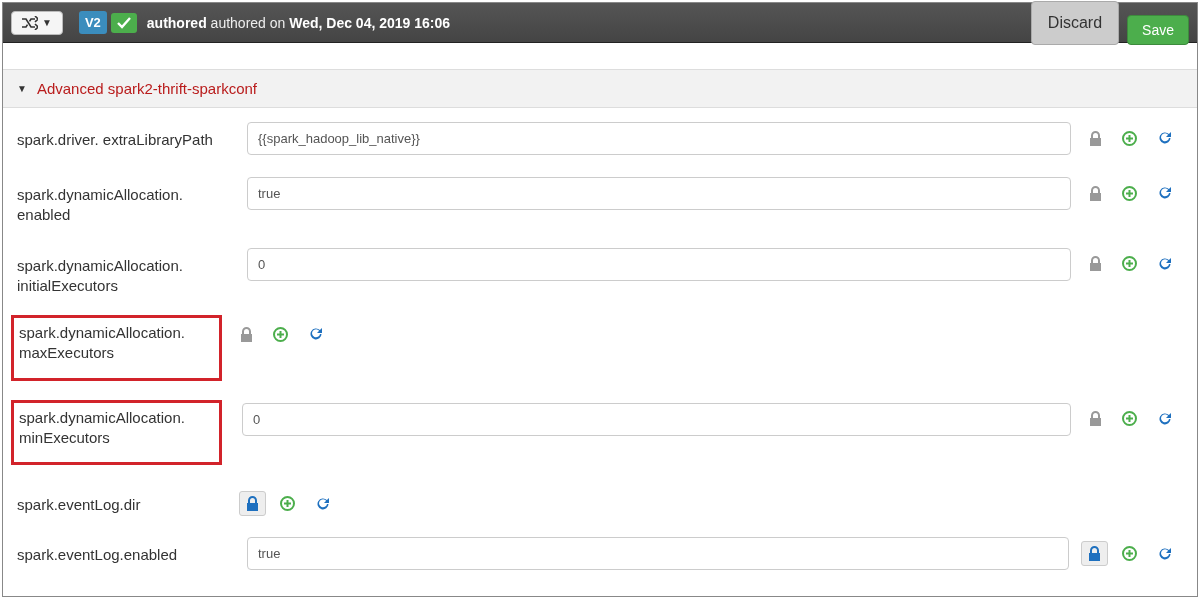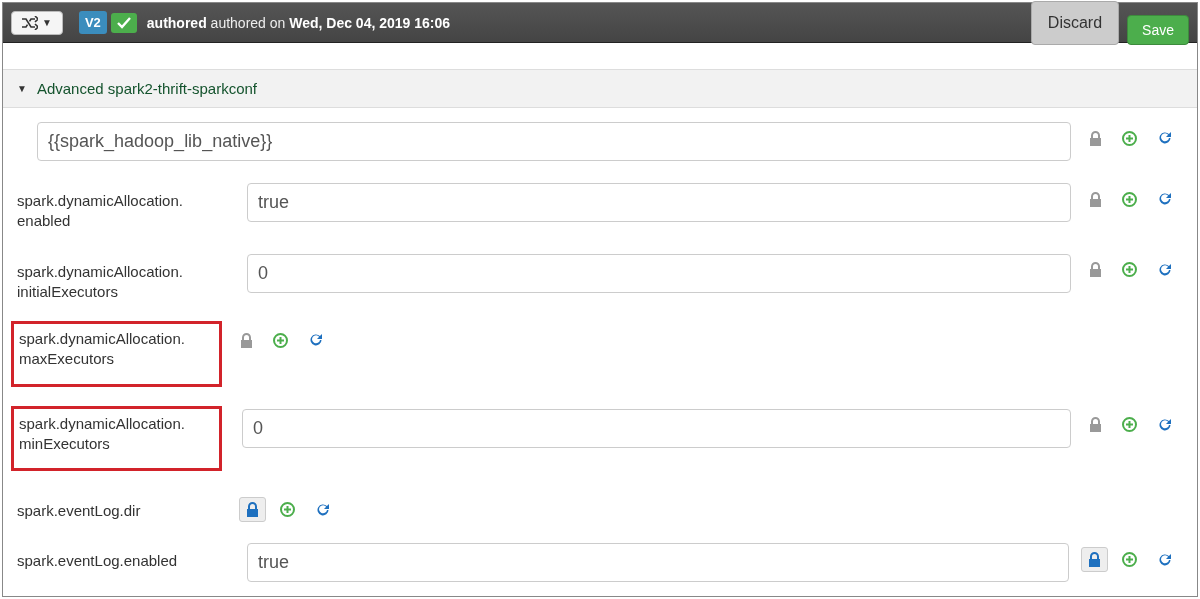--- a/index.html
+++ b/index.html
@@ -92,21 +92,21 @@
     align-items: center;
     gap: 10px;
     margin-top: 26px;
   }
   .collapse-caret {
     font-size: 10px;
     color: #333;
     cursor: pointer;
   }
   .section-title {
-    color: #14532d;
+    color: #b91c1c;
     font-size: 15px;
     cursor: pointer;
   }
   .props-area {
     padding: 14px 10px 0 14px;
   }
   .prop-row {
     display: flex;
     align-items: flex-start;
     margin-bottom: 22px;
@@ -128,21 +128,21 @@
   }
   .prop-input-wrap {
     flex: 1;
     margin-left: 20px;
   }
   .prop-input {
     width: 100%;
     padding: 8px 10px;
     border: 1px solid #ccc;
     border-radius: 4px;
-    font-size: 18px;
+    font-size: 13px;
     color: #555;
   }
   .prop-actions {
     display: flex;
     align-items: center;
     gap: 20px;
     padding: 8px 14px 0 18px;
   }
   .lock-icon { color: #999; cursor: pointer; }
   .lock-icon.active {
@@ -189,20 +189,21 @@
     <button class="save-btn">Save</button>
   </div>
 
   <div class="section-header">
     <span class="collapse-caret">▼</span>
     <span class="section-title">Advanced spark2-thrift-sparkconf</span>
   </div>
 
   <div class="props-area" id="props-area">
       <div class="prop-row">
+        <div class="prop-label">spark.driver. extraLibraryPath</div>
         <div class="prop-input-wrap"><input class="prop-input" value="{{spark_hadoop_lib_native}}" style=""></div>
         <div class="prop-actions">
           <span class="lock-icon">
             <svg width="13" height="15" viewBox="0 0 13 15">
               <path d="M2 7V4.5a4.5 4.5 0 019 0V7h1v8H1V7h1zm2 0h5V4.5a2.5 2.5 0 00-5 0V7z" fill="currentColor"></path>
             </svg>
           </span>
           <span class="add-icon">
             <svg width="15" height="15" viewBox="0 0 15 15">
               <circle cx="7.5" cy="7.5" r="6.5" fill="none" stroke="#4cae4c" stroke-width="2"></circle>

